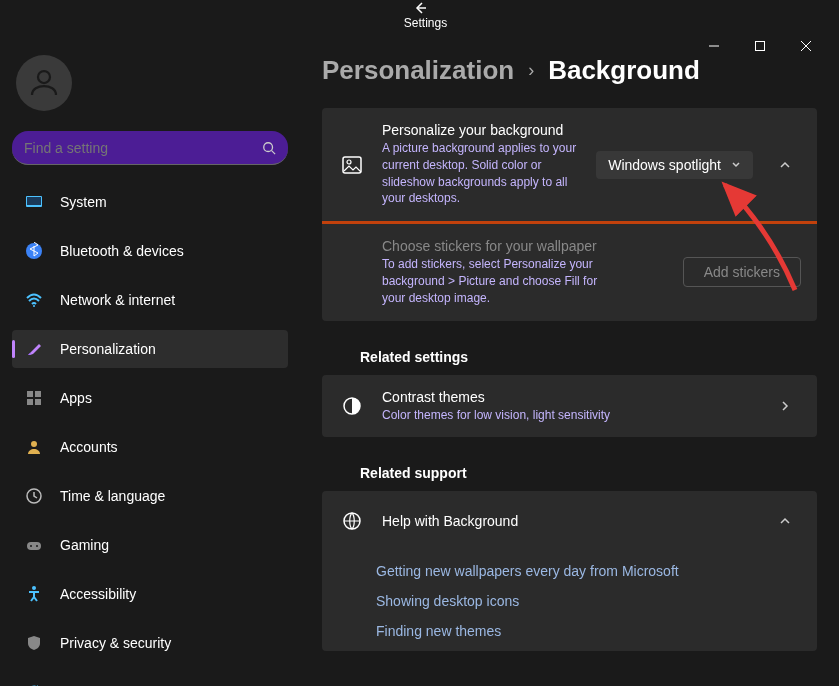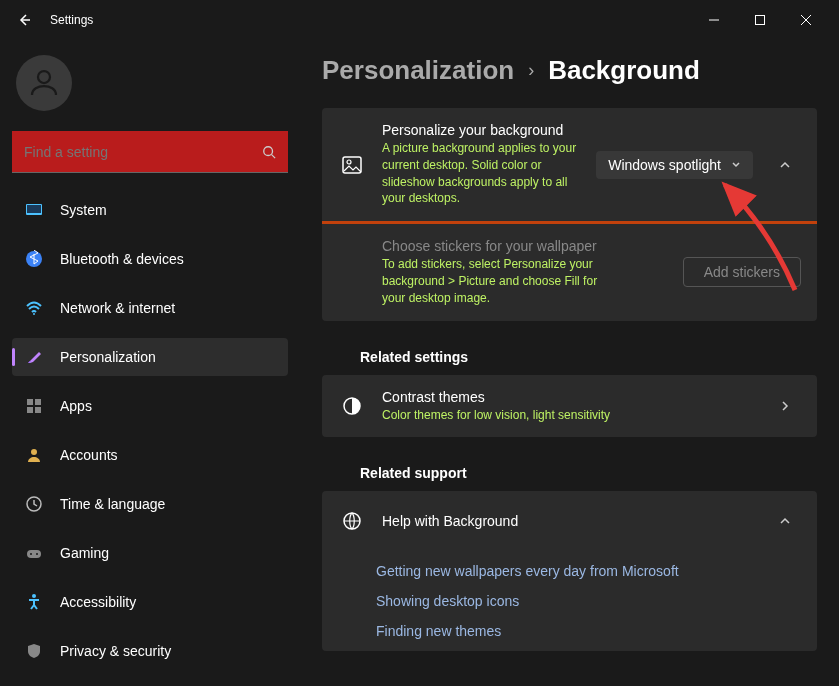--- a/index.html
+++ b/index.html
@@ -1,44 +1,44 @@
 <!DOCTYPE html>
 <html><head>
 <meta charset="utf-8">
 <style>
   * { box-sizing: border-box; margin: 0; padding: 0; }
   body { width: 839px; height: 686px; background: #1a1a1a; color: #fff; font-family: "Segoe UI", sans-serif; font-size: 14px; overflow: hidden; position: relative; }
-  .titlebar { height: 40px; display: flex; align-items: center; padding: 0 10px; }
+  .titlebar { height: 40px; display: flex; align-items: center; padding: 0 10px; flex-direction: column; }
   .back-btn { width: 28px; height: 28px; display: flex; align-items: center; justify-content: center; color: #fff; }
   .title { font-size: 12px; margin-left: 12px; color: #fff; }
   .win-controls { margin-left: auto; display: flex; gap: 0; }
   .win-btn { width: 46px; height: 32px; display: flex; align-items: center; justify-content: center; color: #fff; }
   .container { display: flex; height: calc(100% - 40px); }
   .sidebar { width: 300px; padding: 0 12px; }
   .avatar { width: 56px; height: 56px; border-radius: 50%; background: #3a3a3a; margin: 15px 0 20px 4px; display: flex; align-items: center; justify-content: center; }
-  .searchbox { background: #b91c1c; border-radius: 0; height: 42px; display: flex; align-items: center; padding: 0 12px; margin-bottom: 18px; border-bottom: 1px solid #666; }
+  .searchbox { background: #4c1d95; border-radius: 16px; height: 34px; display: flex; align-items: center; padding: 0 12px; margin-bottom: 18px; border-bottom: 1px solid #666; }
   .searchbox input { background: transparent; border: none; outline: none; color: #ccc; flex: 1; font-size: 14px; }
   .nav { display: flex; flex-direction: column; gap: 11px; }
   .nav-item { height: 38px; display: flex; align-items: center; gap: 16px; padding: 0 12px; border-radius: 4px; cursor: pointer; position: relative; }
   .nav-item.active { background: #2d2d2d; }
   .nav-item.active::before { content: ""; position: absolute; left: 0; top: 10px; bottom: 10px; width: 3px; background: #c084fc; border-radius: 2px; }
   .nav-item .icon { width: 20px; height: 20px; display: flex; align-items: center; justify-content: center; }
   .main { flex: 1; padding: 15px 22px 0 22px; overflow-y: auto; }
   .breadcrumb { display: flex; align-items: center; gap: 14px; margin-bottom: 22px; }
   .bc-parent { color: #aaa; font-size: 26px; font-weight: 600; }
   .bc-sep { color: #aaa; font-size: 18px; }
   .bc-current { color: #fff; font-size: 26px; font-weight: 600; }
   .card { background: #2b2b2b; border-radius: 4px; margin-bottom: 4px; }
   .card-row { display: flex; align-items: center; padding: 14px 16px; gap: 16px; }
   .card-border { border-top: 3px solid #c2410c; }
   .card-icon { width: 28px; display: flex; align-items: center; justify-content: center; flex-shrink: 0; }
   .card-text { flex: 1; }
   .card-title { font-size: 14px; color: #fff; }
   .card-title.muted { color: #888; }
-  .card-sub { font-size: 12px; color: #bef264; margin-top: 2px; line-height: 1.4; max-width: 210px; }
+  .card-sub { font-size: 12px; color: #c4b5fd; margin-top: 2px; line-height: 1.4; max-width: 210px; }
   .card-sub.full { max-width: none; }
   .dropdown { background: #383838; border-radius: 4px; padding: 6px 12px; display: flex; align-items: center; gap: 10px; font-size: 14px; cursor: pointer; min-width: 150px; justify-content: space-between; }
   .ghost-btn { background: transparent; border: 1px solid #555; border-radius: 4px; padding: 6px 20px; color: #888; font-size: 14px; }
   .expand-btn { width: 32px; height: 32px; display: flex; align-items: center; justify-content: center; cursor: pointer; }
   .section-header { font-size: 14px; font-weight: 600; margin: 28px 0 10px 2px; padding-left: 36px; }
   .link-list { background: #2b2b2b; padding: 12px 54px; display: flex; flex-direction: column; gap: 14px; border-bottom-left-radius: 4px; border-bottom-right-radius: 4px; }
   .link-item { color: #9bb8e3; font-size: 14px; cursor: pointer; }
   .arrow { position: absolute; pointer-events: none; }
   svg { display: block; }
 </style>

